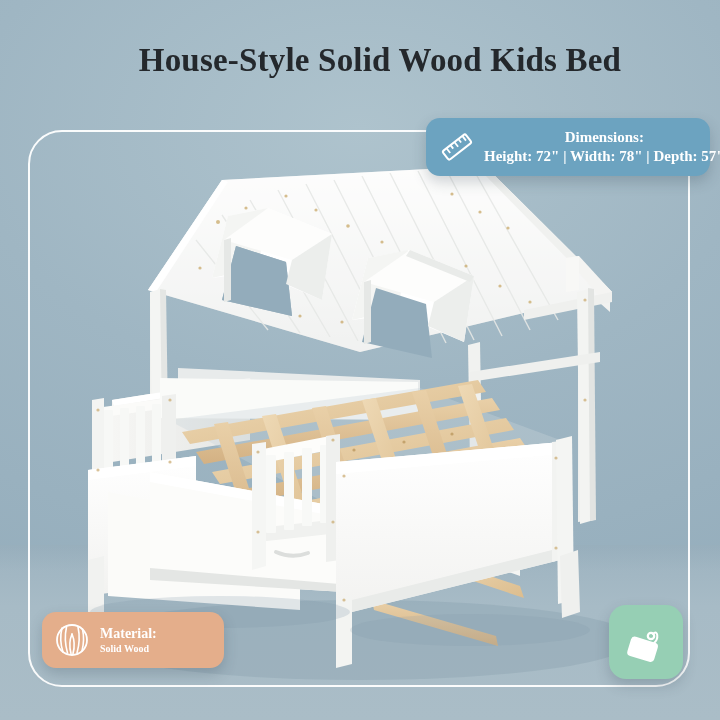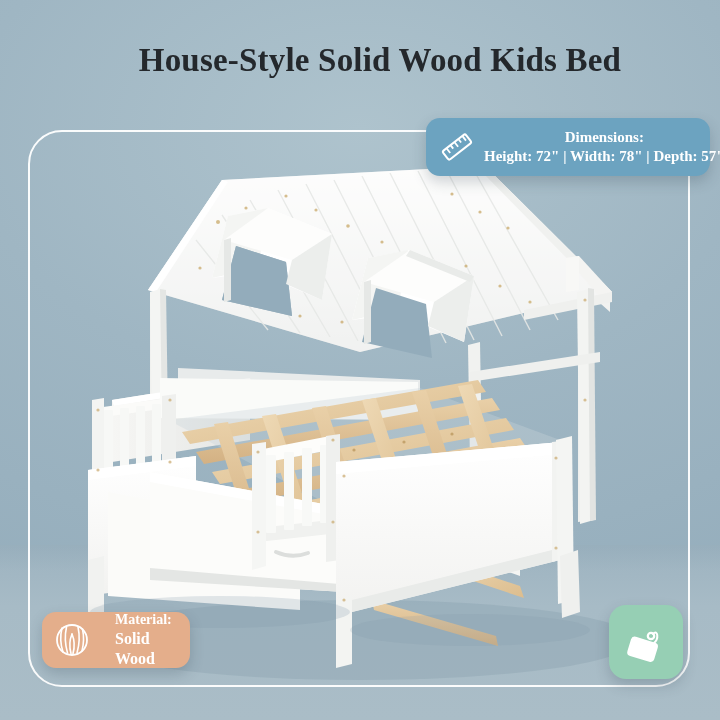--- a/index.html
+++ b/index.html
@@ -50,27 +50,27 @@
   .badge-dim{
     left:426px;top:118px;width:284px;height:58px;
     background:#6ca3c0;
     padding:0 14px;box-sizing:border-box;gap:10px;
   }
   .badge-dim .btext{ text-align:center;flex:1;line-height:1.25;}
   .badge-dim .l1{font-size:15px;font-weight:700;}
   .badge-dim .l2{font-size:15px;font-weight:700;white-space:nowrap;}
 
   .badge-mat{
-    left:42px;top:612px;width:148px;height:56px;
+    left:42px;top:612px;width:182px;height:56px;
     background:#e4ae8b;
-    padding:0 12px;box-sizing:border-box;gap:25px;
+    padding:0 12px;box-sizing:border-box;gap:10px;
   }
   .badge-mat .btext{line-height:1.25;}
   .badge-mat .l1{font-size:14px;font-weight:700;}
-  .badge-mat .l2{font-size:16px;font-weight:700;}
+  .badge-mat .l2{font-size:10px;font-weight:700;}
 
   .badge-tag{
     left:609px;top:605px;width:74px;height:74px;
     background:#96cfb4;border-radius:17px;
     justify-content:center;
   }
 
   .icon-svg{display:block;}
 
   

